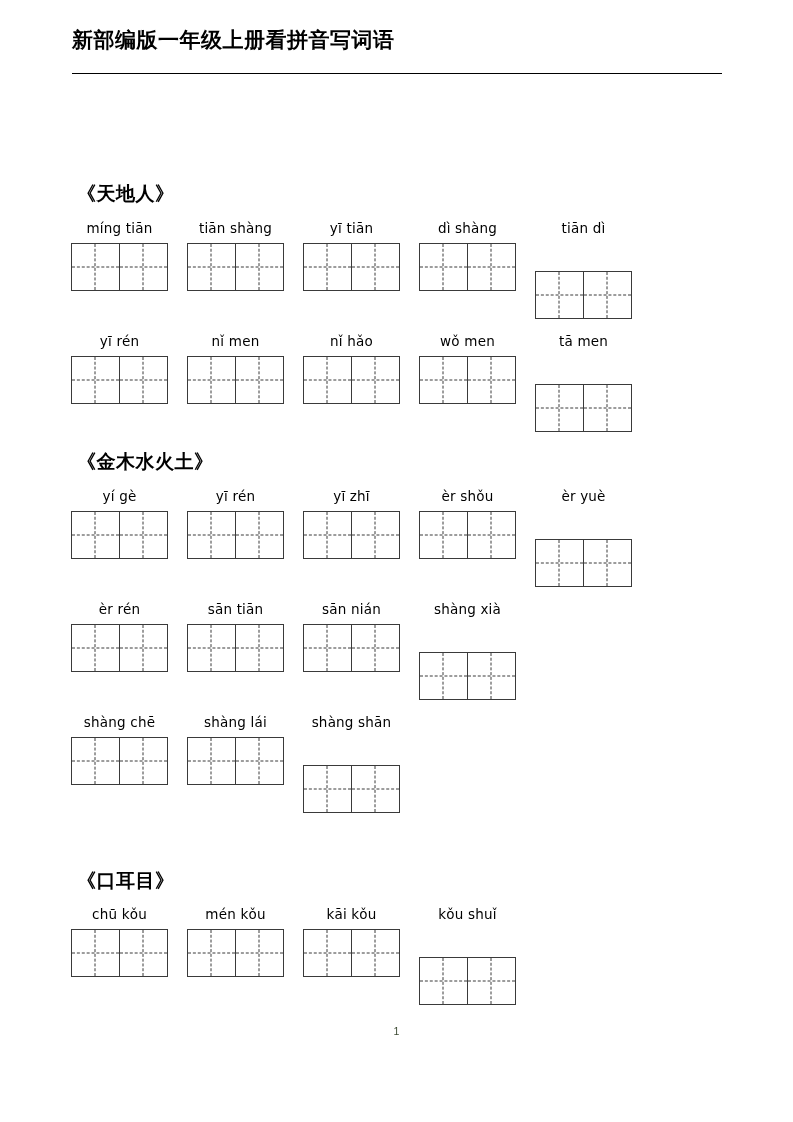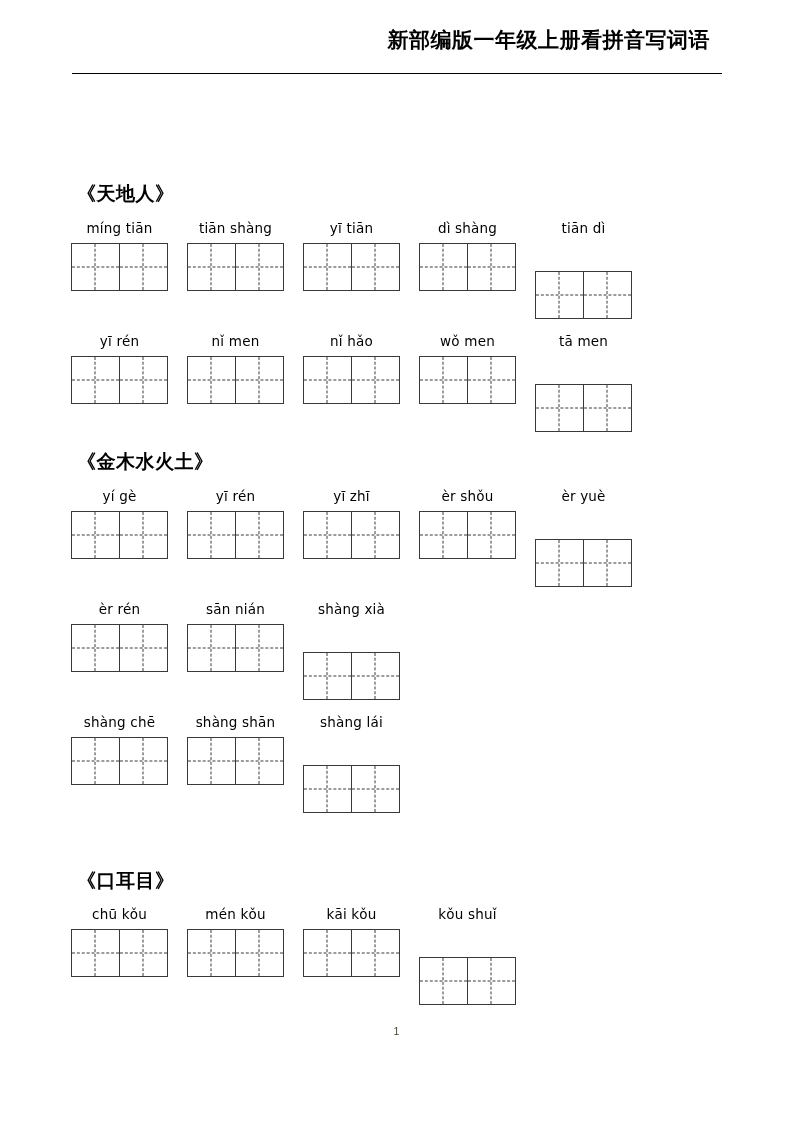--- a/index.html
+++ b/index.html
@@ -20,23 +20,23 @@
     position: relative;
     width: 793px;
     height: 1122px;
     box-sizing: border-box;
   }
 
   
   .doc-title {
     position: absolute;
     top: 28px;
-    left: 60px;
+    left: 72px;
     width: 650px;
-    text-align: right;
+    text-align: left;
     font-size: 21px;
     font-weight: bold;
     letter-spacing: 0.5px;
     font-family: "DejaVu Sans", "Liberation Sans", sans-serif;
     line-height: 1.2;
   }
   .title-rule {
     position: absolute;
     top: 73px;
     left: 72px;
@@ -284,20 +284,27 @@
         </div>
         <div class="exercise-row">
           <div class="exercise-item">
             <div class="pinyin">èr  rén</div>
             <div class="tianzige">
               <div class="cell first"></div>
               <div class="cell"></div>
             </div>
           </div>
           <div class="exercise-item">
+            <div class="pinyin">sān tiān</div>
+            <div class="tianzige">
+              <div class="cell first"></div>
+              <div class="cell"></div>
+            </div>
+          </div>
+          <div class="exercise-item">
             <div class="pinyin">sān nián</div>
             <div class="tianzige">
               <div class="cell first"></div>
               <div class="cell"></div>
             </div>
           </div>
           <div class="exercise-item">
             <div class="pinyin">shàng xià</div>
             <div class="tianzige">
               <div class="cell first"></div>
@@ -307,28 +314,28 @@
         </div>
         <div class="exercise-row">
           <div class="exercise-item">
             <div class="pinyin">shàng chē</div>
             <div class="tianzige">
               <div class="cell first"></div>
               <div class="cell"></div>
             </div>
           </div>
           <div class="exercise-item">
+            <div class="pinyin">shàng  lái</div>
+            <div class="tianzige">
+              <div class="cell first"></div>
+              <div class="cell"></div>
+            </div>
+          </div>
+          <div class="exercise-item">
             <div class="pinyin">shàng shān</div>
-            <div class="tianzige">
-              <div class="cell first"></div>
-              <div class="cell"></div>
-            </div>
-          </div>
-          <div class="exercise-item">
-            <div class="pinyin">shàng  lái</div>
             <div class="tianzige">
               <div class="cell first"></div>
               <div class="cell"></div>
             </div>
           </div>
         </div>
       </div>
       <div class="section-gap large"></div>
       <div class="section">
         <div class="section-title">《口耳目》</div>

